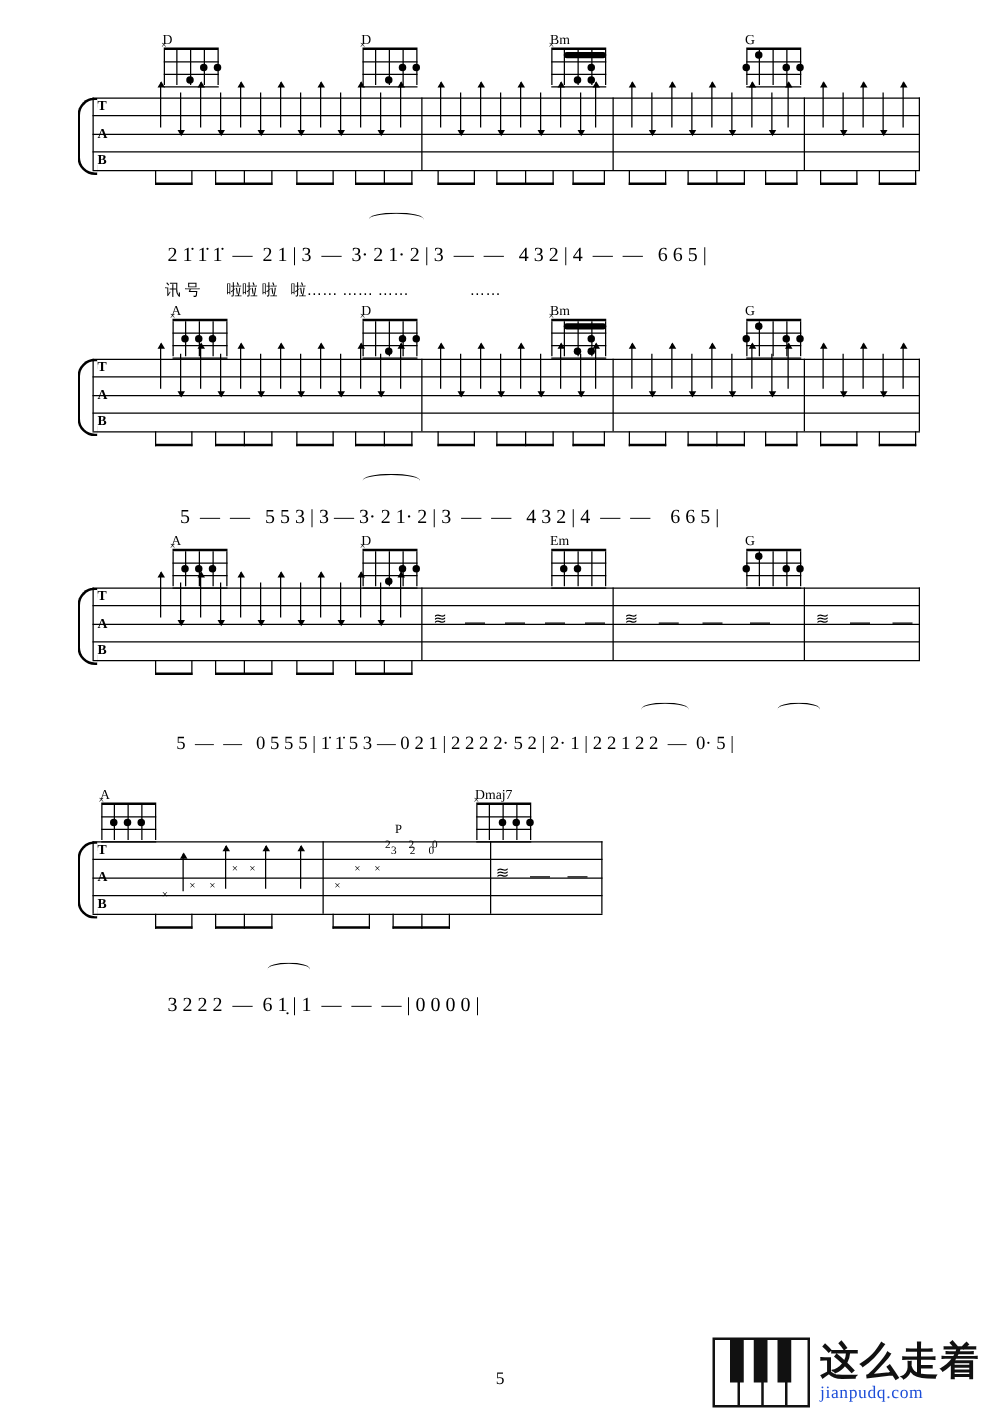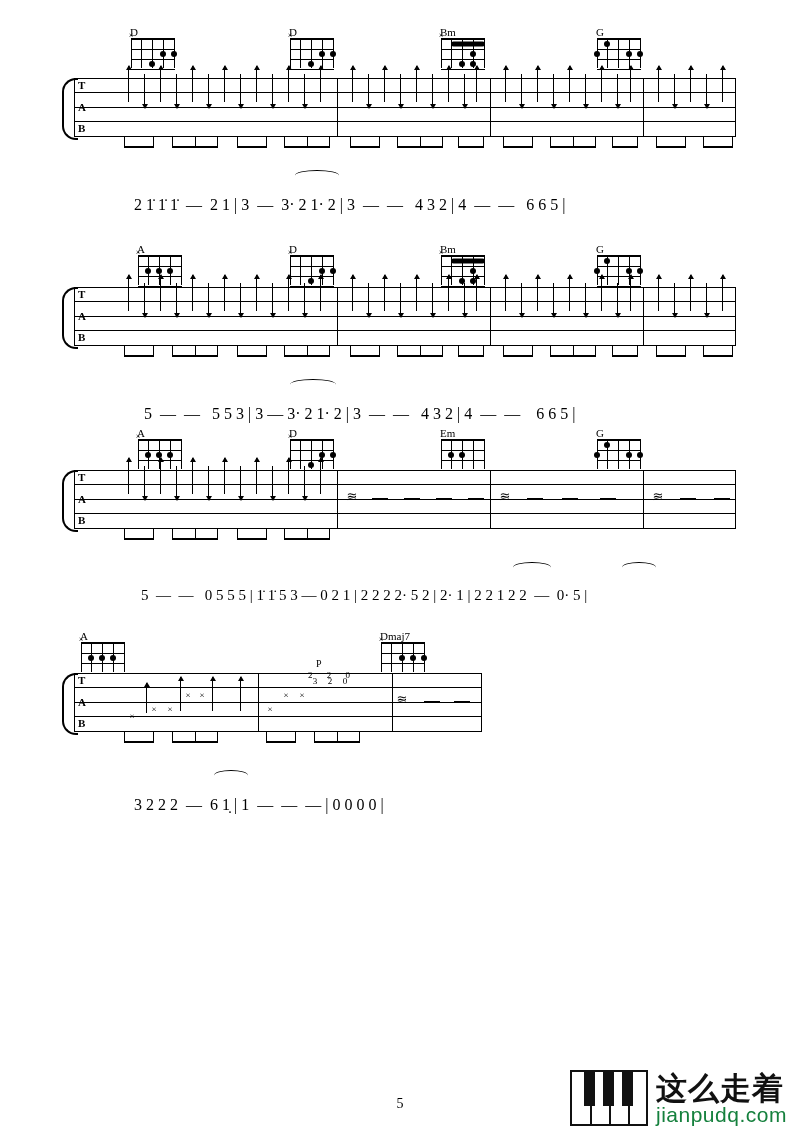--- a/index.html
+++ b/index.html
@@ -217,24 +217,24 @@
   .logo .txt { margin-left: 8px; }
   .logo .zh {
     font-family: "Liberation Sans", sans-serif;
     font-weight: bold;
     font-size: 31px;
     line-height: 33px;
     color: #111;
     letter-spacing: 1px;
   }
   .logo .en {
-    font-family: Liberation Sans, sans-serif;
-    font-size: 21px;
+    font-family: Liberation Serif, serif;
+    font-size: 14px;
     line-height: 19px;
-    color: #15803d;
+    color: #1d4ed8;
     letter-spacing: 0.5px;
   }
 </style>
 </head>
 <body>
 
 <div class="page">
 
   <div class="chord" style="left:128px; top:26px;">
     <div class="cname">D</div>
@@ -404,20 +404,23 @@
     <div class="stem" style="left:594px; top:58px; height:12px;"></div>
     <div class="stem" style="left:623px; top:58px; height:12px;"></div>
     <div class="beam" style="left:641px; top:68px; width:30px;"></div>
     <div class="stem" style="left:641px; top:58px; height:12px;"></div>
     <div class="stem" style="left:670px; top:58px; height:12px;"></div>
   </div>
 
   <div class="numrow" style="left:118px; top:178px; width:620px;">
     <span>2 1̇ 1̇ 1̇  —  2 1 | 3  —  3· 2 1· 2 | 3  —  —   4 3 2 | 4  —  —   6 6 5 |</span>
   </div>
+  <div class="lyricrow" style="left:118px; top:210px; width:620px;">
+    <span>讯 号      啦啦 啦   啦…… …… ……              ……</span>
+  </div>
   <div class="slur" style="left:295px; top:170px; width:44px;"></div>
 
   <div class="chord" style="left:135px; top:243px;">
     <div class="cname">A</div>
     <div class="grid">
       <div class="v" style="left:0px;"></div>
         <div class="v" style="left:10px;"></div>
         <div class="v" style="left:21px;"></div>
         <div class="v" style="left:32px;"></div>
         <div class="v" style="left:43px;"></div>

